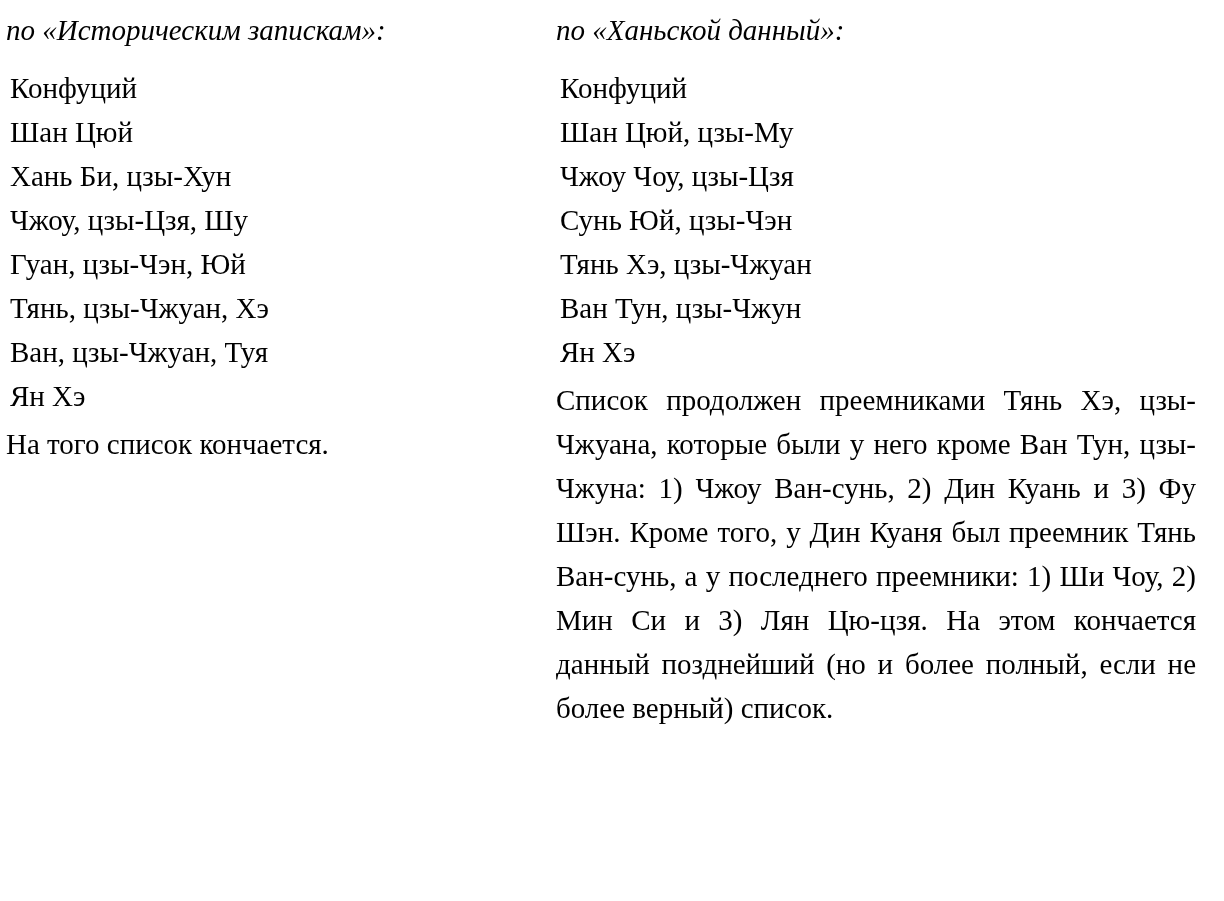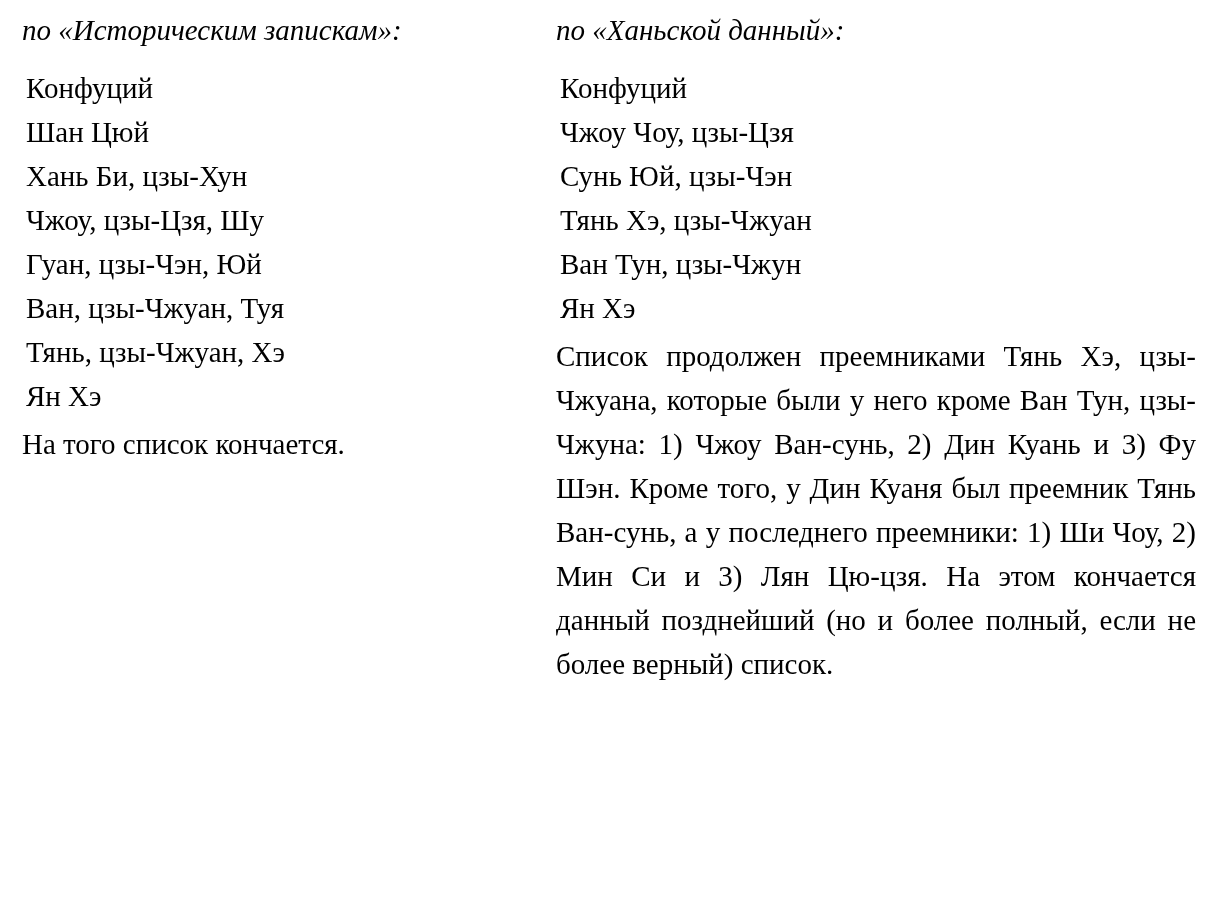--- a/index.html
+++ b/index.html
@@ -23,21 +23,21 @@
   .columns {
     display: flex;
     flex-direction: row;
     align-items: flex-start;
   }
   .col {
     box-sizing: border-box;
   }
   .col-left {
     width: 556px;
-    padding-left: 22px;
+    padding-left: 6px;
   }
   .col-right {
     width: 660px;
     padding-left: 0px;
   }
   .col-head {
     font-style: italic;
     font-size: 29px;
     line-height: 44px;
     margin-bottom: 14px;
@@ -71,31 +71,32 @@
   <div class="columns">
 
     <div class="col col-left">
       <div class="col-head">по «Историческим запискам»:</div>
       <ul class="list">
         <li class="entry">Конфуций</li>
         <li class="entry">Шан Цюй</li>
         <li class="entry">Хань Би, цзы-Хун</li>
         <li class="entry">Чжоу, цзы-Цзя, Шу</li>
         <li class="entry">Гуан, цзы-Чэн, Юй</li>
+        <li class="entry">Тянь, цзы-Чжуан, Хэ</li>
         <li class="entry">Ван, цзы-Чжуан, Туя</li>
-        <li class="entry">Тянь, цзы-Чжуан, Хэ</li>
         <li class="entry">Ян Хэ</li>
       </ul>
       <div class="note note-left">На того список кончается.</div>
     </div>
 
     <div class="col col-right">
       <div class="col-head">по «Ханьской данный»:</div>
       <ul class="list">
         <li class="entry">Конфуций</li>
+        <li class="entry">Шан Цюй, цзы-Му</li>
         <li class="entry">Чжоу Чоу, цзы-Цзя</li>
         <li class="entry">Сунь Юй, цзы-Чэн</li>
         <li class="entry">Тянь Хэ, цзы-Чжуан</li>
         <li class="entry">Ван Тун, цзы-Чжун</li>
         <li class="entry">Ян Хэ</li>
       </ul>
       <div class="note">Список продолжен преемниками Тянь Хэ, цзы-Чжуана, которые были у него кроме Ван Тун, цзы-Чжуна: 1) Чжоу Ван-сунь, 2) Дин Куань и 3) Фу Шэн. Кроме того, у Дин Куаня был преемник Тянь Ван-сунь, а у последнего преемники: 1) Ши Чоу, 2) Мин Си и 3) Лян Цю-цзя. На этом кончается данный позднейший (но и более полный, если не более верный) список.</div>
     </div>
 
   </div>

